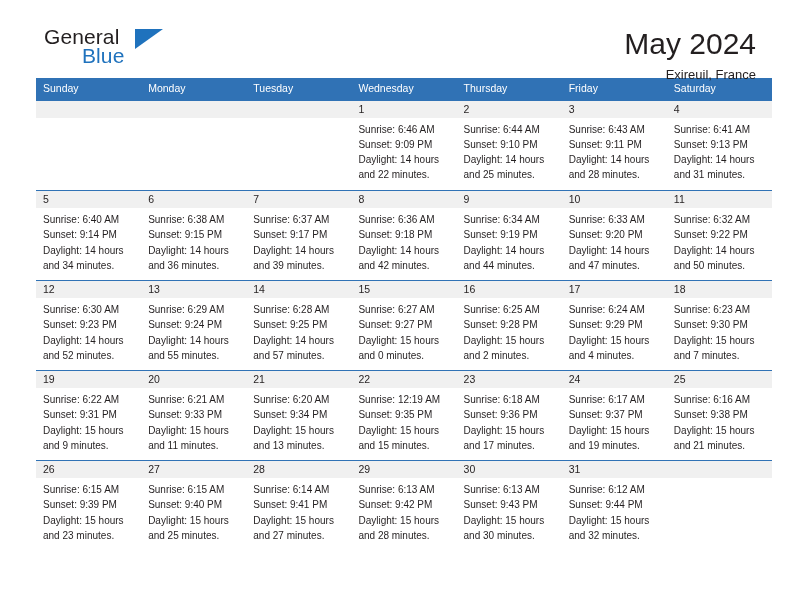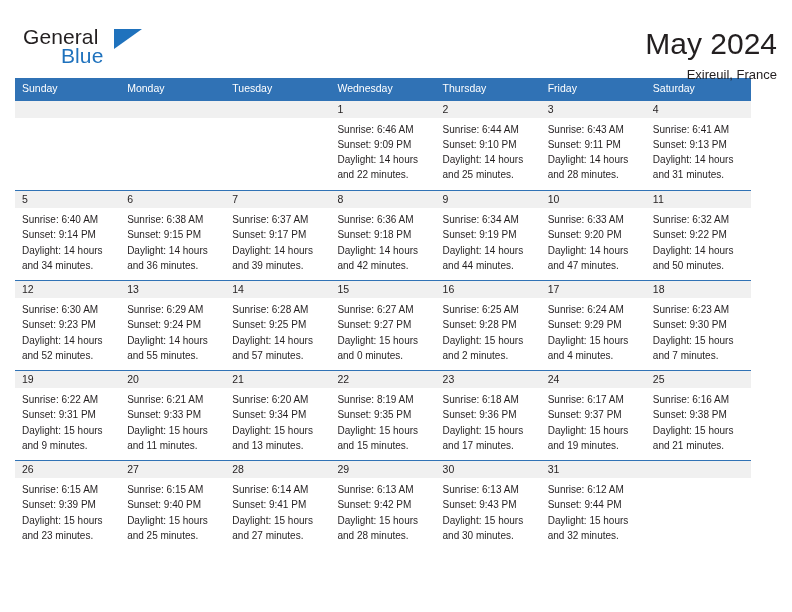--- a/index.html
+++ b/index.html
@@ -12,21 +12,21 @@
     background: #ffffff;
     font-family: "Liberation Sans", sans-serif;
     color: #222222;
     overflow: hidden;
   }
   .page {
     position: relative;
     width: 792px;
     height: 612px;
     box-sizing: border-box;
-    padding: 0 15px;
+    padding: 0 36px;
   }
 
   
   .masthead {
     display: flex;
     align-items: flex-start;
     justify-content: space-between;
     height: 74px;
     padding-top: 26px;
     box-sizing: border-box;
@@ -397,21 +397,21 @@
                 <div>Sunrise: 6:20 AM</div>
                 <div>Sunset: 9:34 PM</div>
                 <div class="wrapline">Daylight: 15 hours and 13 minutes.</div>
               </div>
             </div>
           </td>
           <td>
             <div class="cell">
               <div class="daynum-strip">22</div>
               <div class="cell-body">
-                <div>Sunrise: 8:19 AM</div>
+                <div>Sunrise: 12:19 AM</div>
                 <div>Sunset: 9:35 PM</div>
                 <div class="wrapline">Daylight: 15 hours and 15 minutes.</div>
               </div>
             </div>
           </td>
           <td>
             <div class="cell">
               <div class="daynum-strip">23</div>
               <div class="cell-body">
                 <div>Sunrise: 6:18 AM</div>

